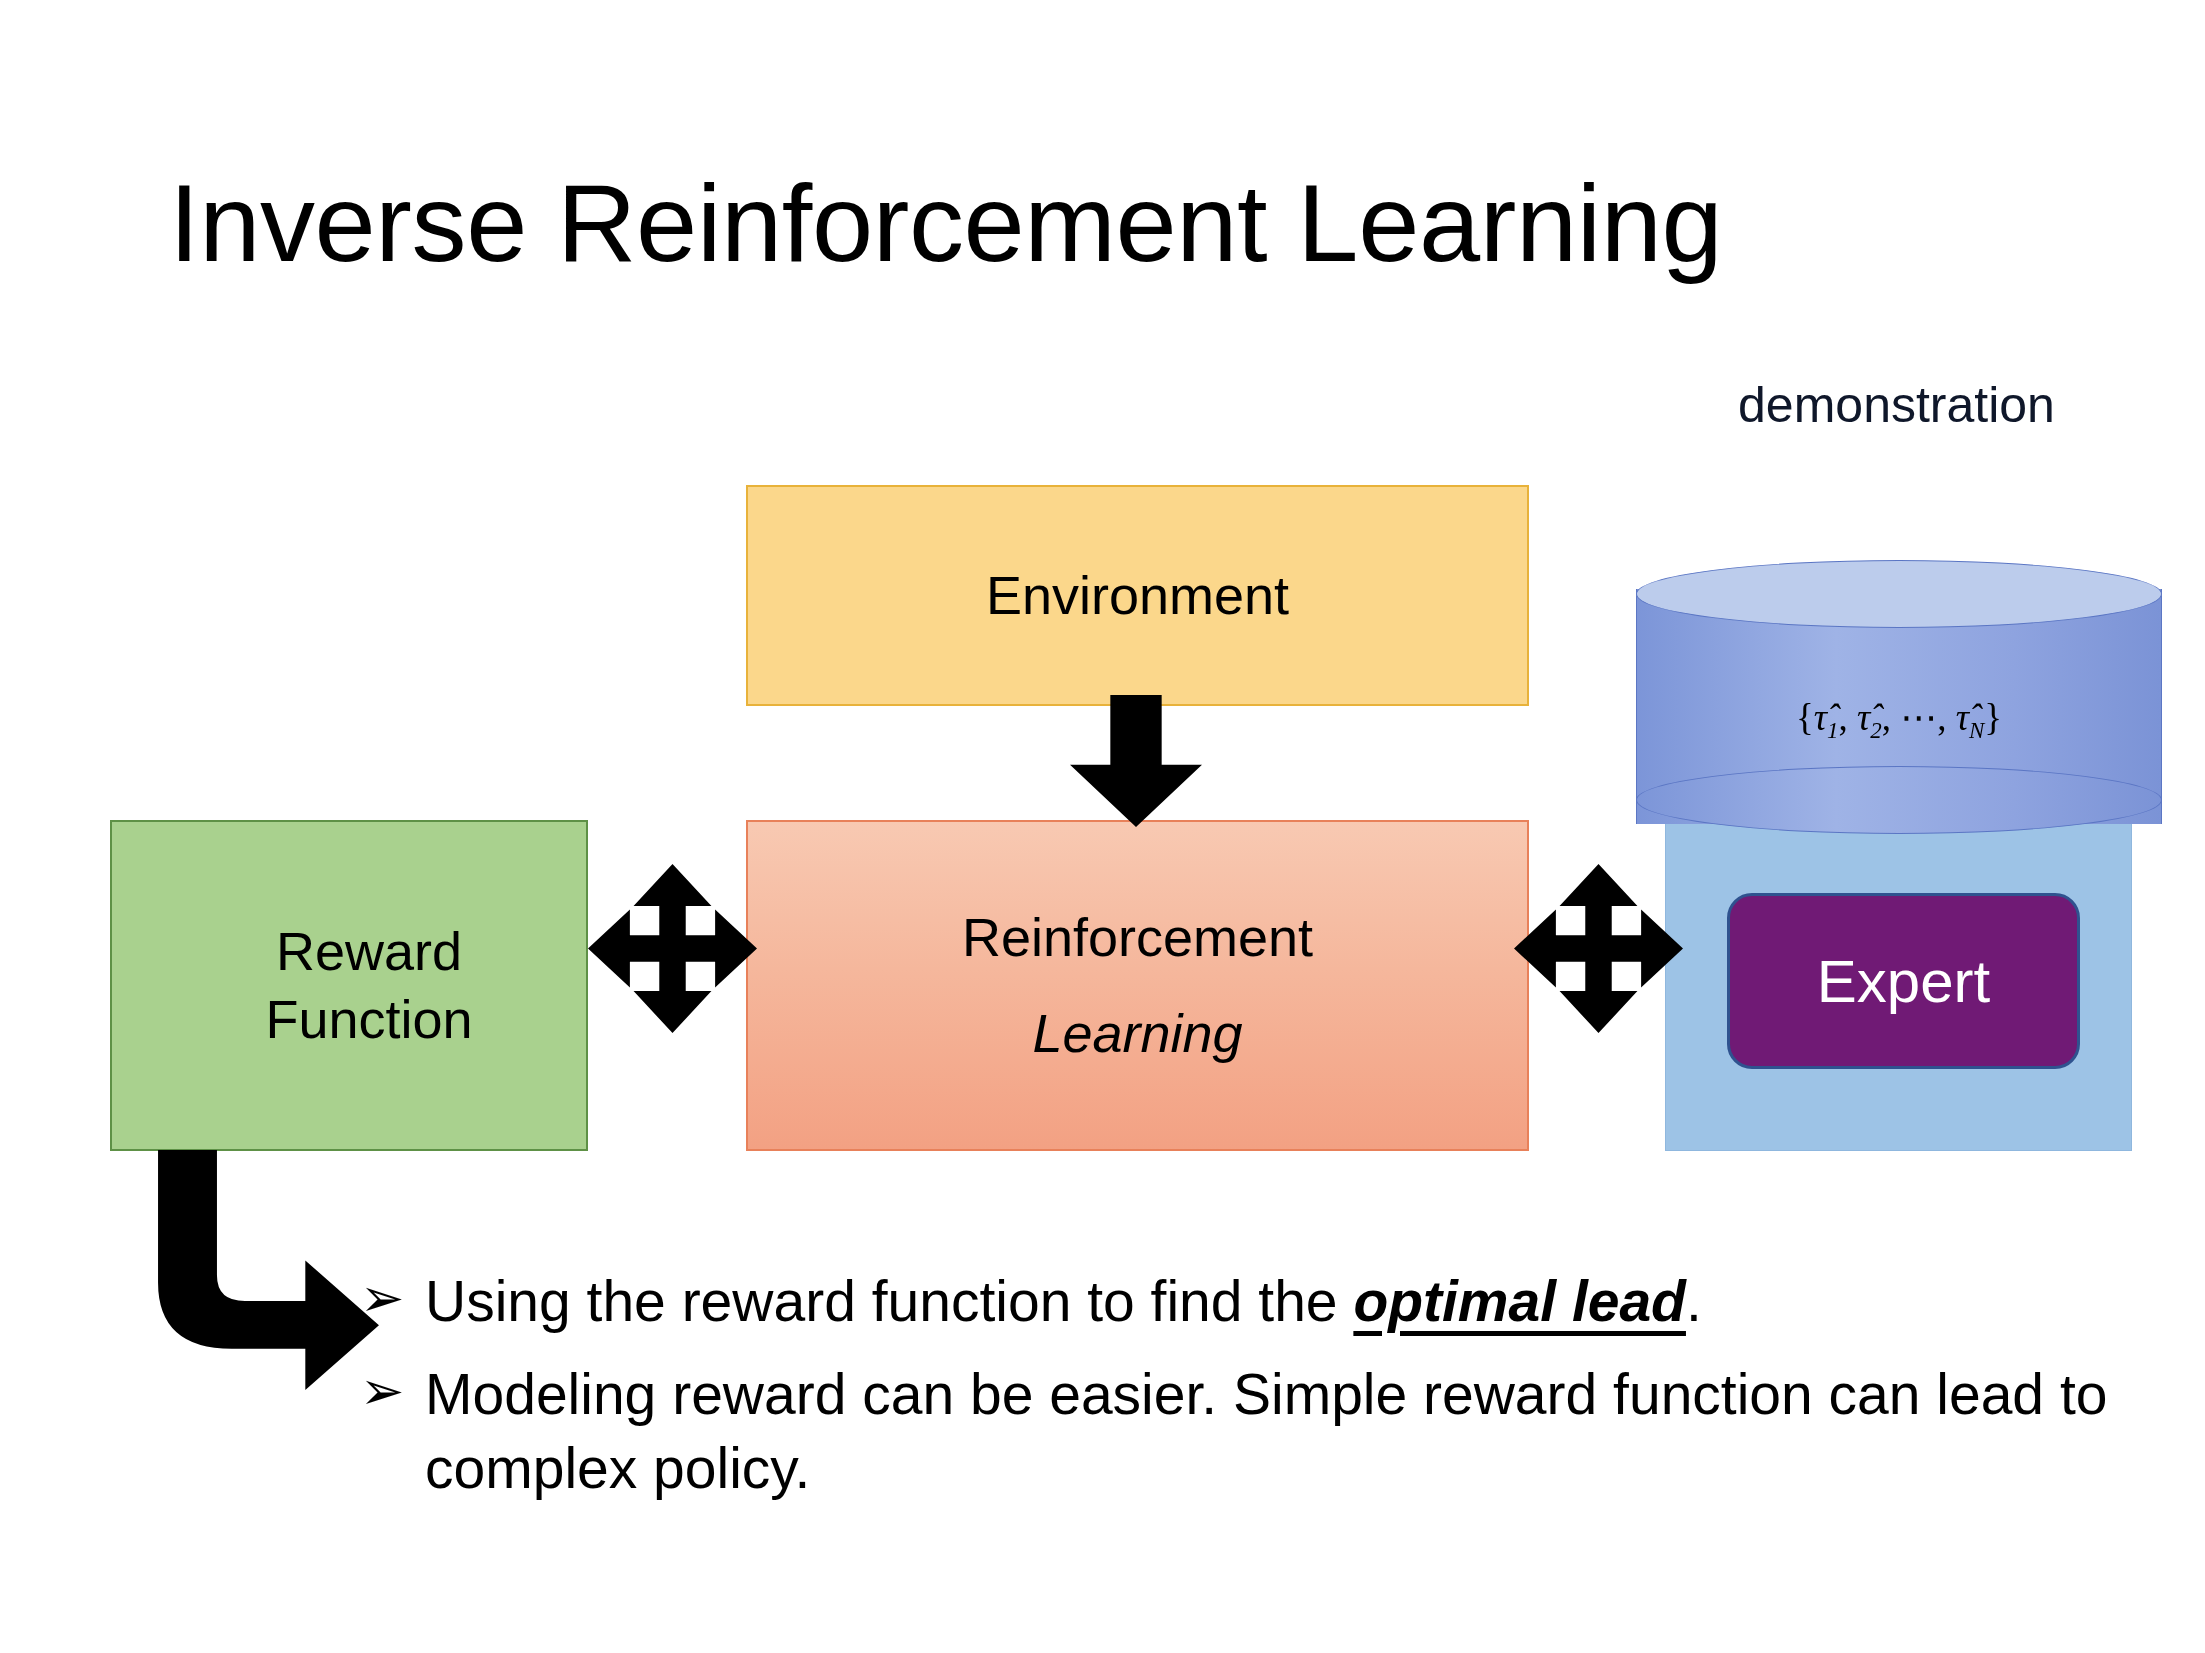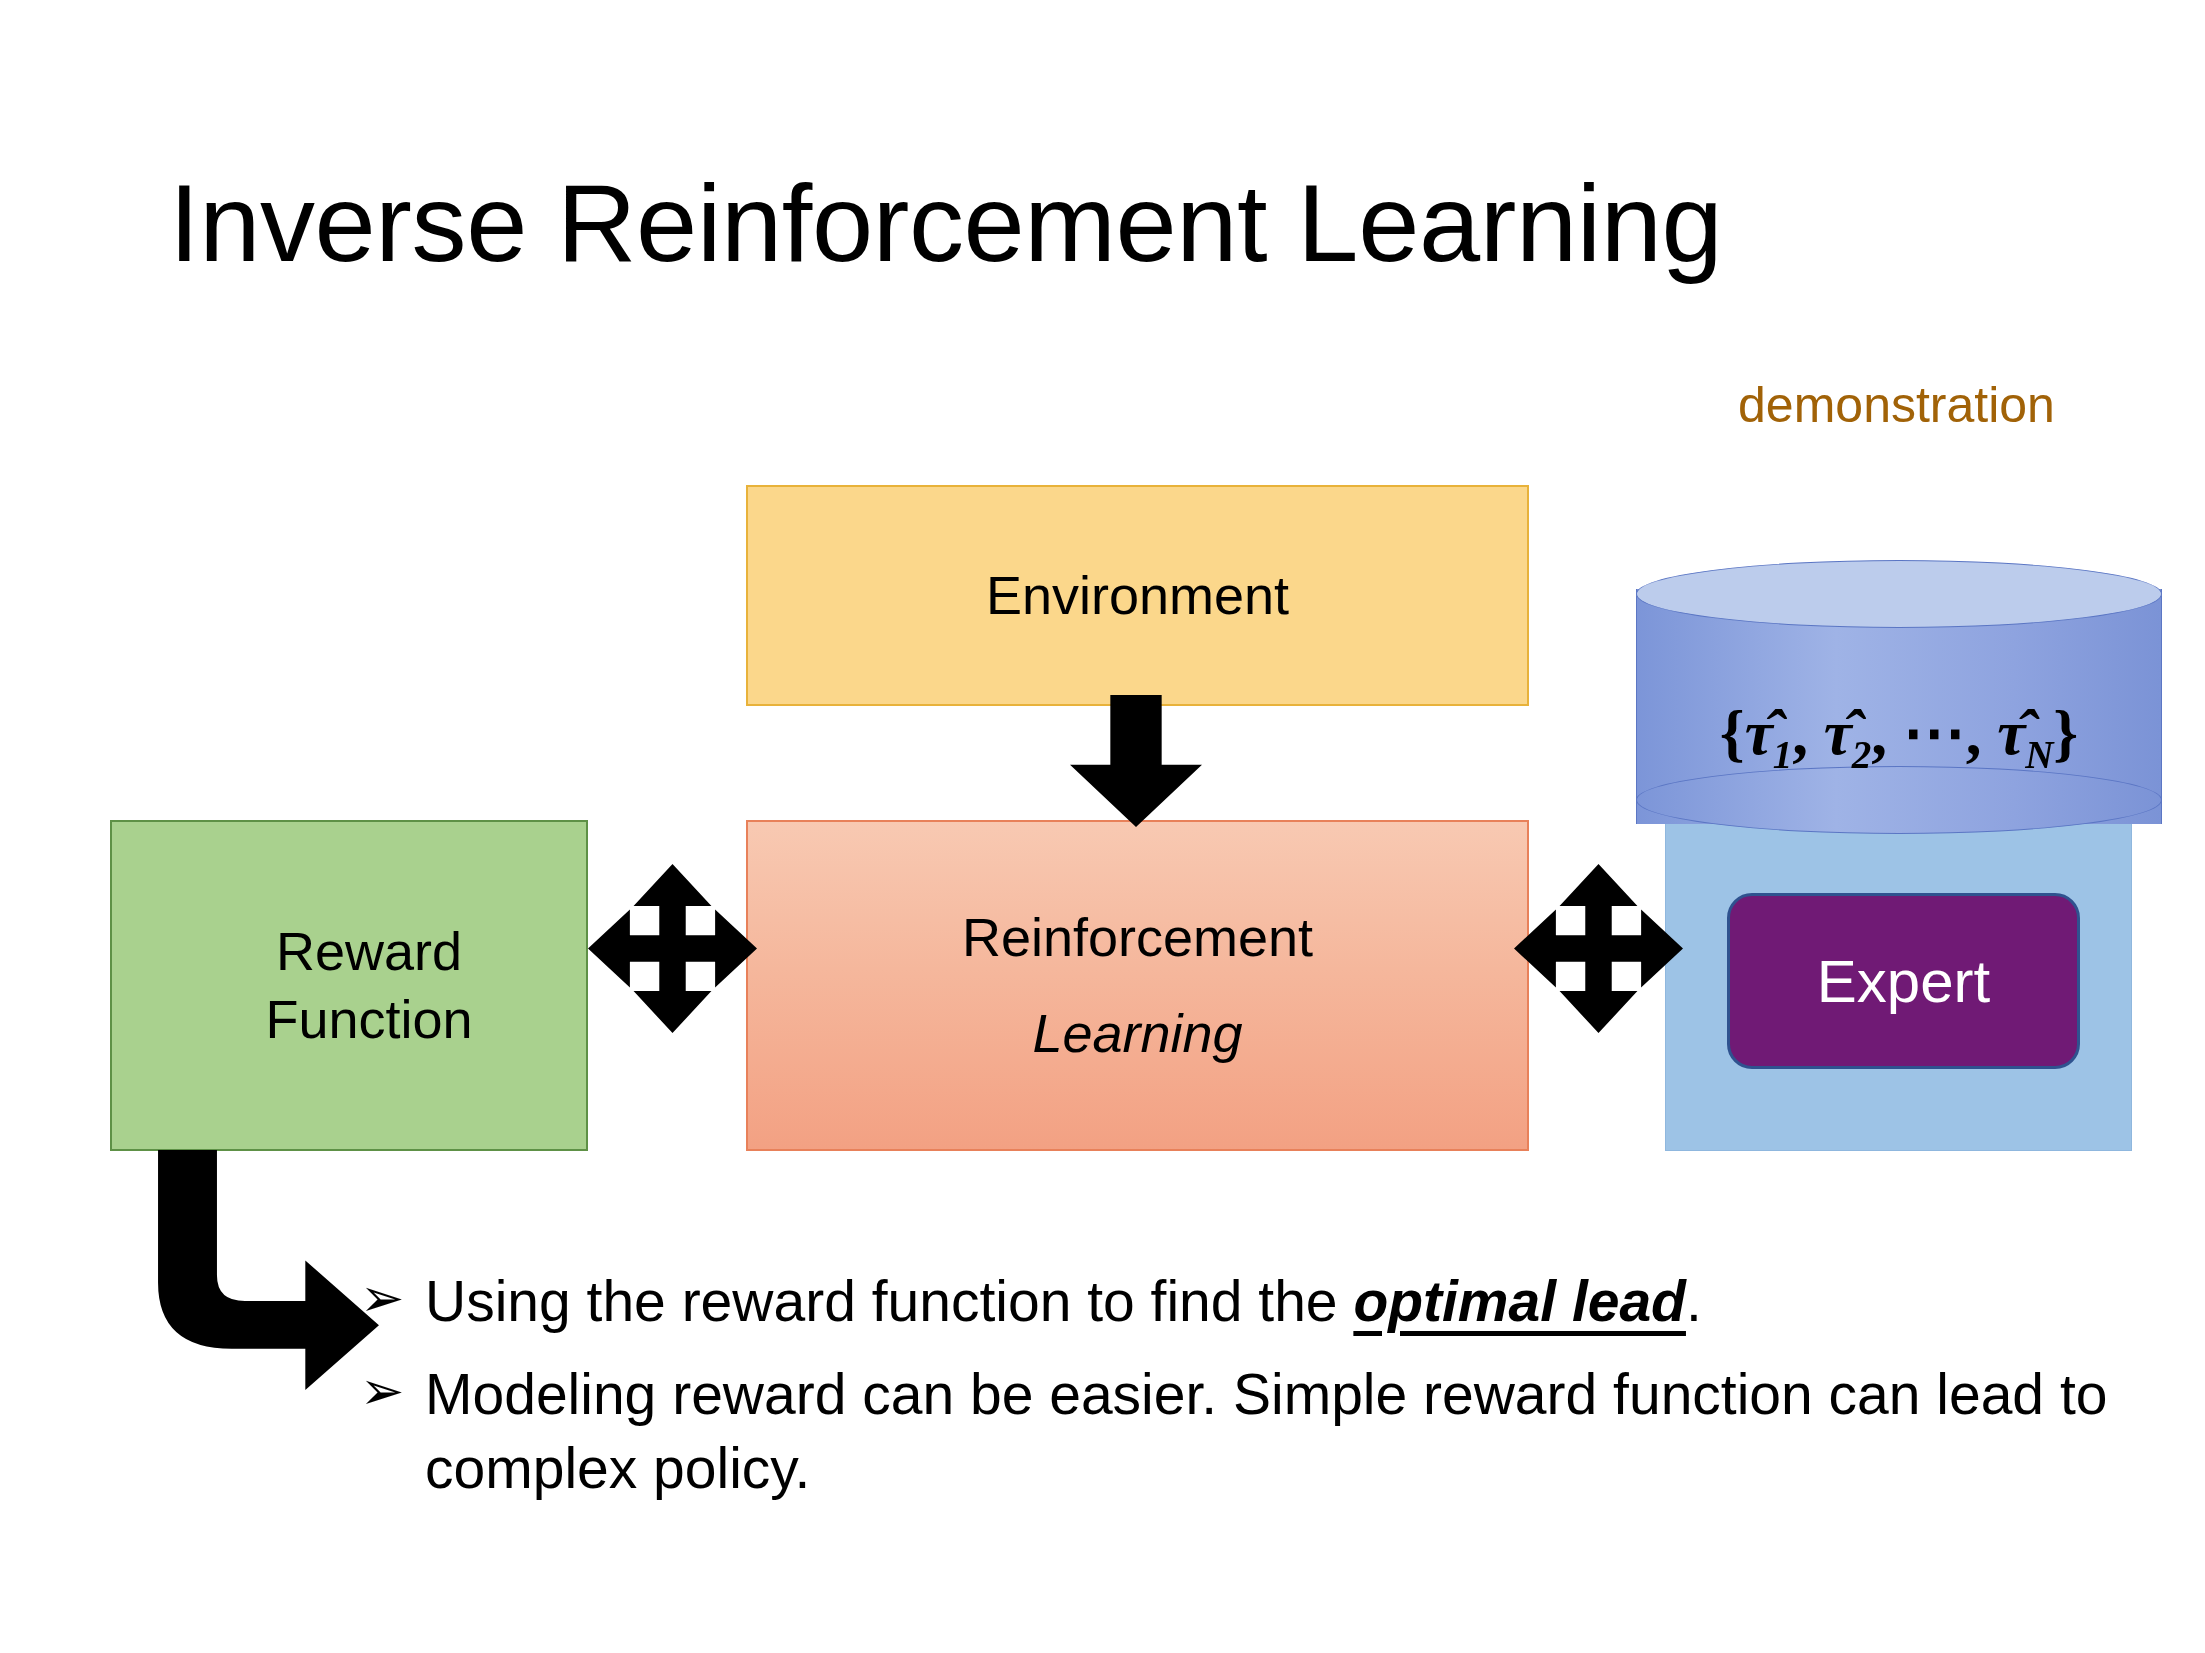--- a/index.html
+++ b/index.html
@@ -77,21 +77,21 @@
 
   
   #demo-caption {
     position: absolute;
     left: 1639px;
     top: 376px;
     width: 515px;
     text-align: center;
     font-size: 50px;
     line-height: 1.18;
-    color: #a16207;
+    color: #0f172a;
   }
 
   
   #expert-panel {
     position: absolute;
     left: 1665px;
     top: 820px;
     width: 467px;
     height: 331px;
     background: #9DC3E6;
@@ -139,25 +139,24 @@
     background: #BCCCEC;
     border: 1.5px solid #5B76C4;
     box-sizing: border-box;
   }
   #cyl-label {
     position: absolute;
     left: 0;
     top: 136px;
     width: 526px;
     text-align: center;
-    font-size: 63px;
+    font-size: 37px;
     font-family: "Liberation Serif", serif;
     color: #000000;
     white-space: nowrap;
-    font-weight: bold;
   }
   .mathvar {
     font-style: italic;
     font-family: "Liberation Serif", serif;
   }
   .sub {
     font-style: italic;
     font-size: 0.62em;
     vertical-align: sub;
     font-family: "Liberation Serif", serif;

